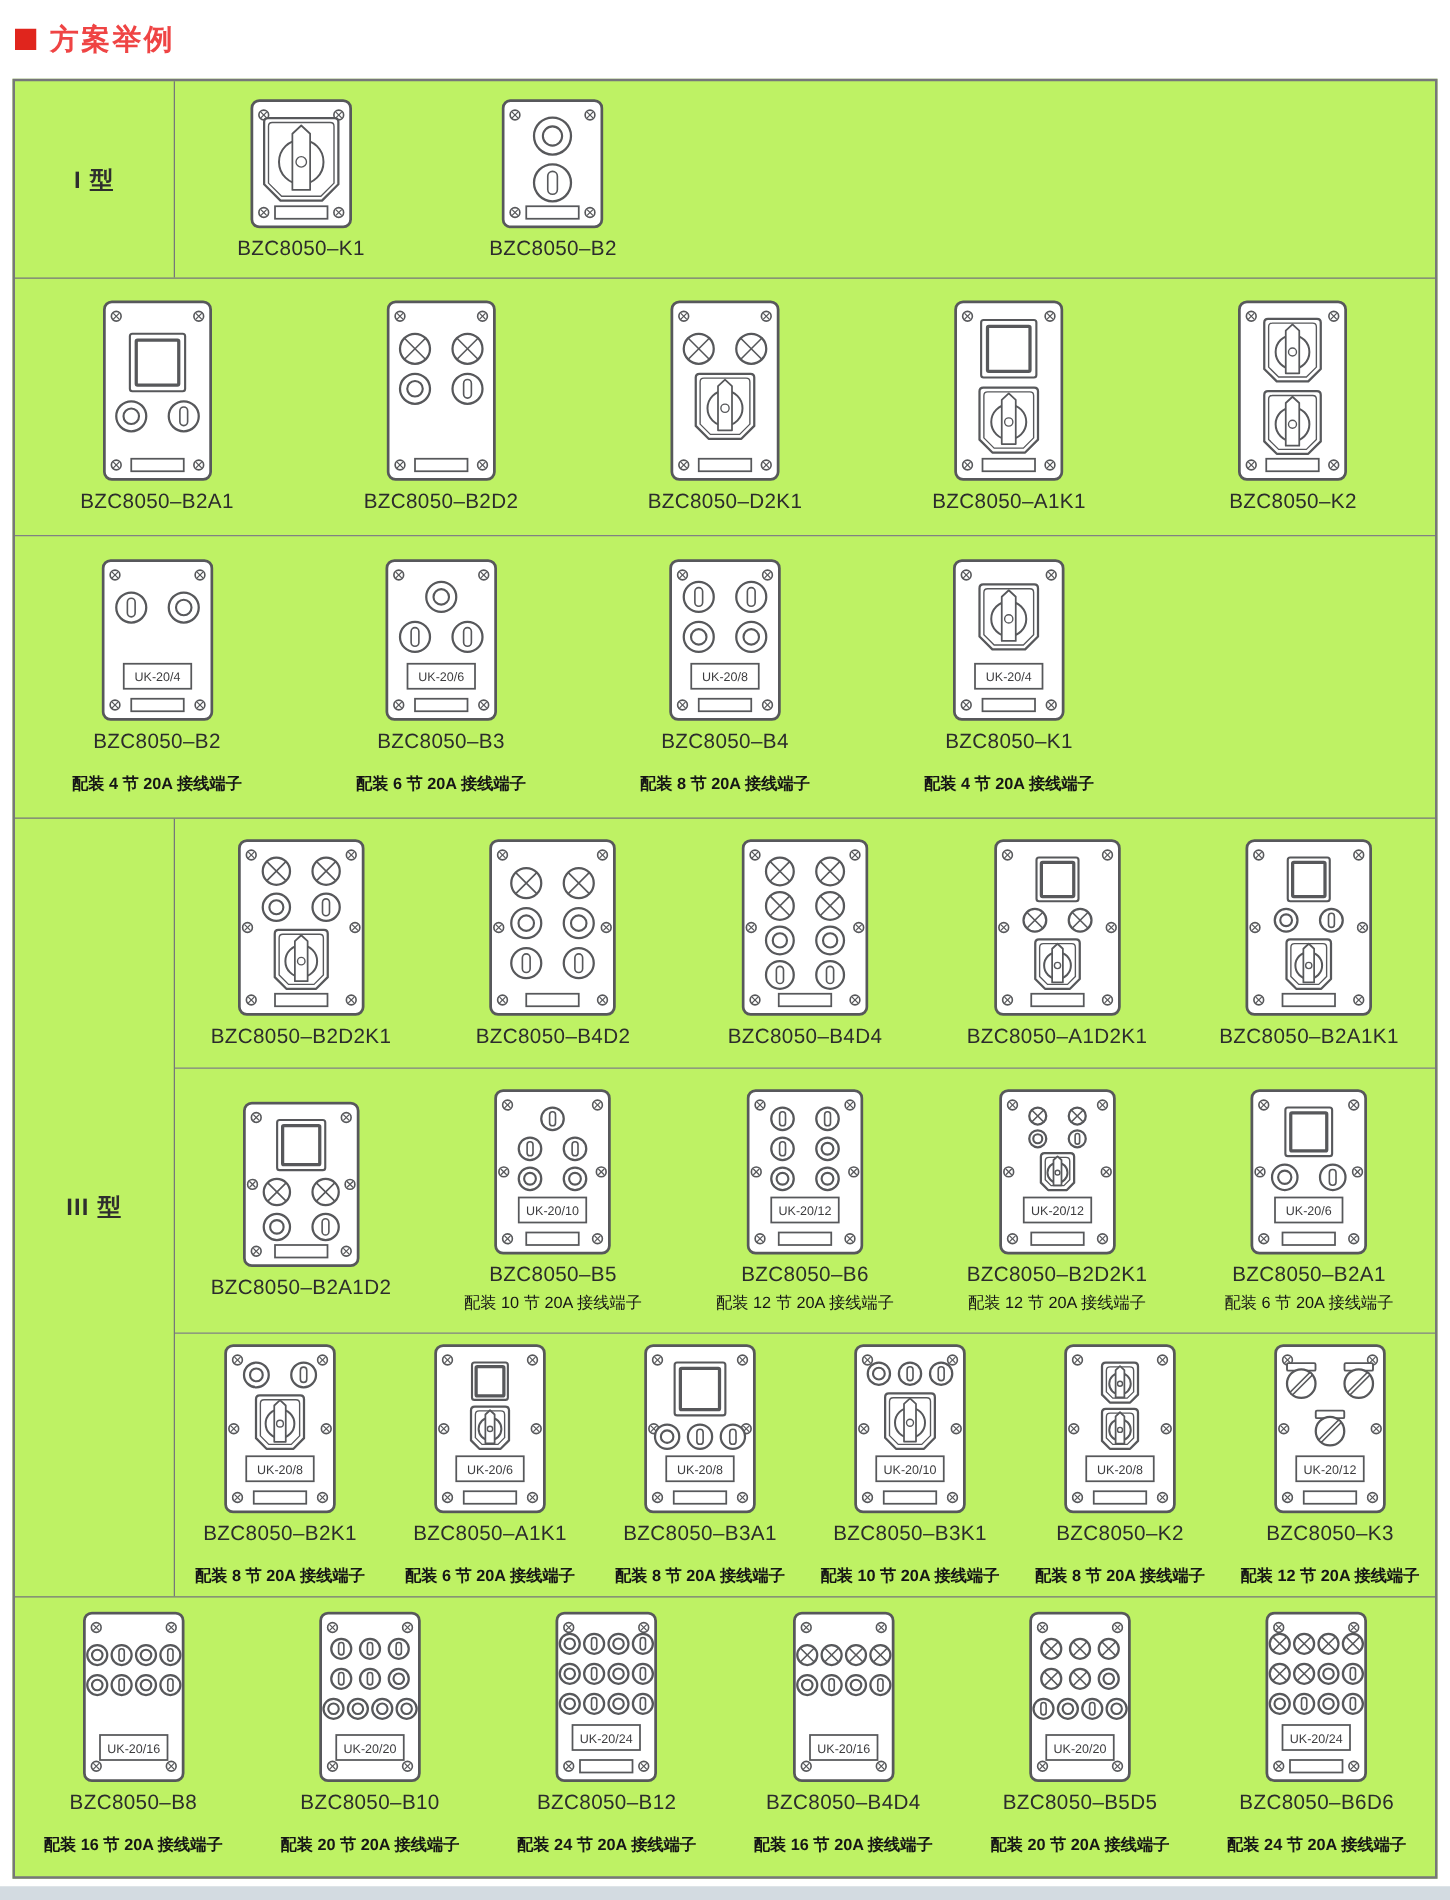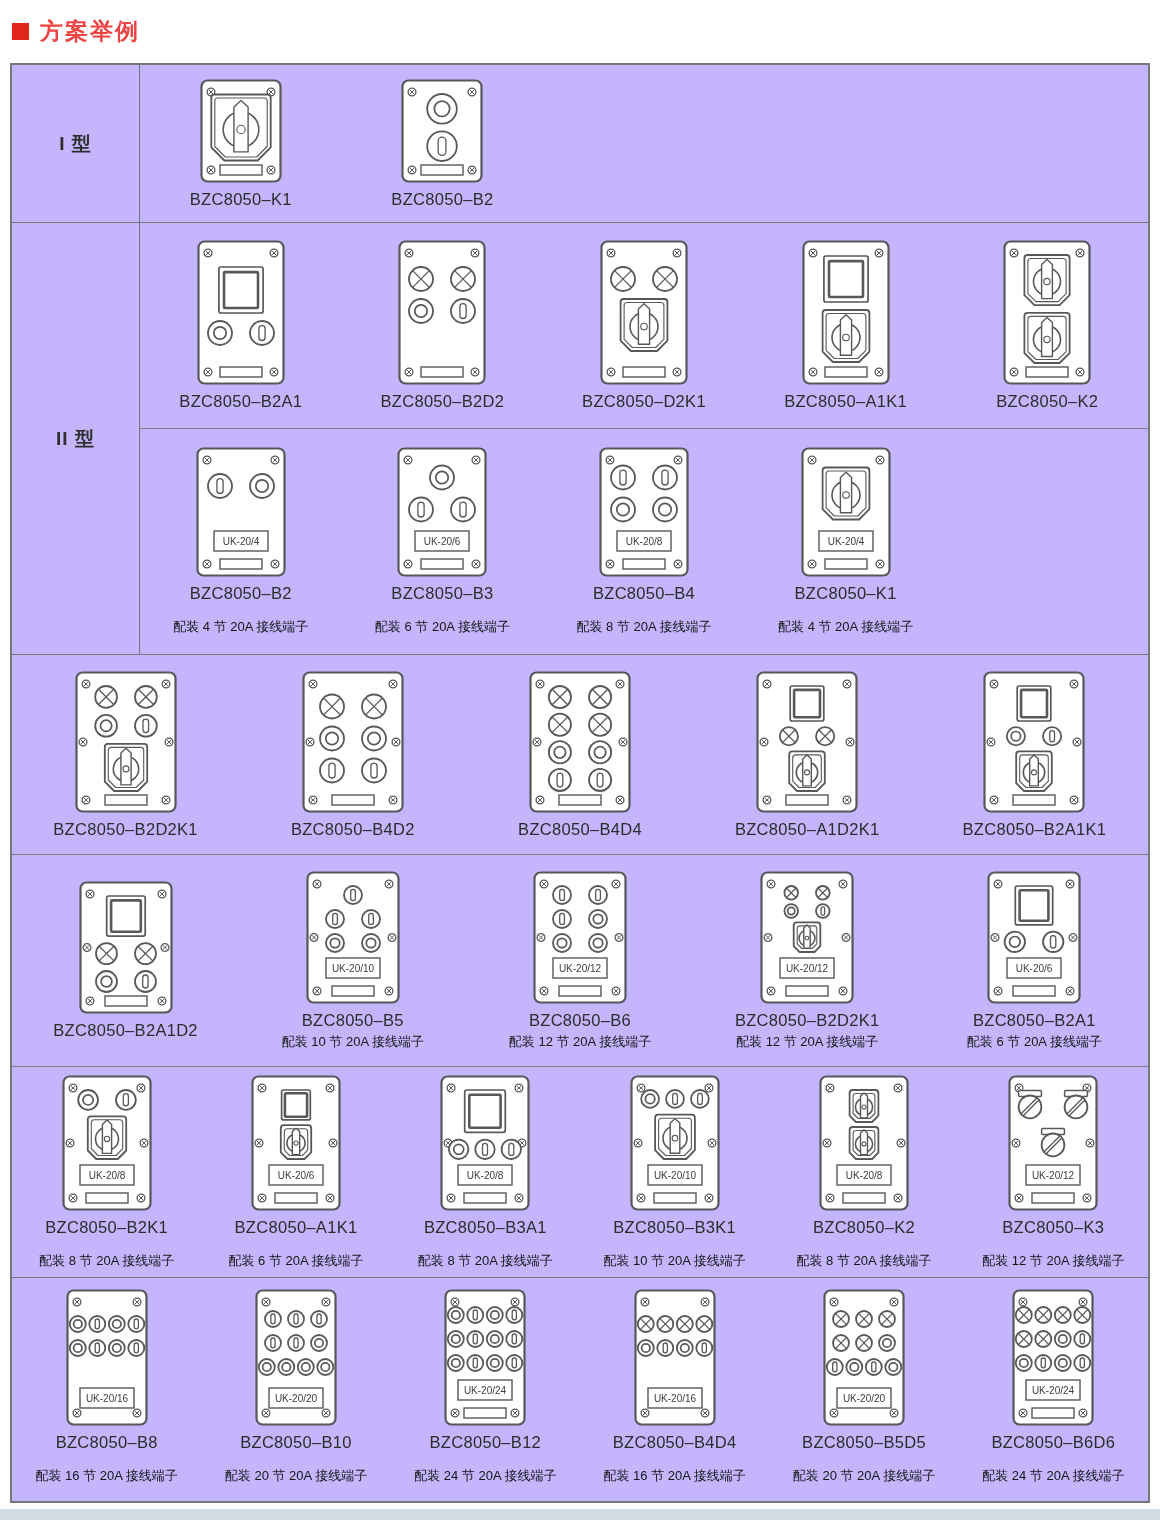--- a/index.html
+++ b/index.html
@@ -5,33 +5,33 @@
   html,body{margin:0;padding:0;}
   body{
     width:1160px;height:1520px;position:relative;overflow:hidden;background:#ffffff;
     font-family:"Liberation Sans","DejaVu Sans",sans-serif;color:#2b2b2b;
   }
   .titlebar{position:absolute;top:16px;left:12px;display:flex;align-items:center;gap:11px;}
   .tsq{width:17px;height:17px;background:#e0251d;flex:0 0 auto;}
   .page-title{font-size:23px;font-weight:bold;color:#ef4444;margin:0;letter-spacing:2px;}
   .scheme-table{
     position:absolute;left:10px;top:63px;width:1140px;height:1440px;
-    border:2px solid #76777a;box-sizing:border-box;display:flex;flex-direction:column;background:#c4b5fd;
+    border:2px solid #76777a;box-sizing:border-box;display:flex;flex-direction:column;background:#bef264;
   }
   .trow{display:flex;flex:0 0 auto;}
   .trow.bt{border-top:1.6px solid #76777a;}
   .type-cell{width:127px;flex:0 0 127px;border-right:1.6px solid #76777a;display:flex;align-items:center;justify-content:center;}
   .type-label{font-weight:bold;font-size:19px;color:#2e2e2e;letter-spacing:1px;white-space:nowrap;}
   .subrows{flex:1;display:flex;flex-direction:column;min-width:0;}
   .subrow{display:grid;box-sizing:border-box;align-items:stretch;}
   .subrow.bt{border-top:1.4px solid #808184;}
   .device{display:flex;flex-direction:column;align-items:center;justify-content:center;min-width:0;}
   .model{font-size:16.5px;color:#2c2c2c;margin-top:7px;letter-spacing:0.3px;white-space:nowrap;}
   .note{font-size:13px;color:#151515;margin-top:3px;white-space:nowrap;}
-  .note.bold{font-weight:normal;margin-top:15px;}
+  .note.bold{font-weight:bold;margin-top:15px;}
   .bottom-strip{position:absolute;left:0;bottom:0;width:1160px;height:11px;background:#d3dbe1;}
   svg{display:block;}
 </style>
 </head>
 <body>
 
 <header class="titlebar">
   <span class="tsq"></span>
   <h1 class="page-title">方案举例</h1>
 </header>
@@ -87,23 +87,20 @@
               <circle cx="41" cy="29.8" r="7.7" fill="#fff" stroke="#57585b" stroke-width="1.7"></circle>
               <circle cx="41" cy="67.2" r="14.8" fill="#fff" stroke="#57585b" stroke-width="1.8"></circle>
               <rect x="37.2" y="58.1" width="7.7" height="18.3" rx="3.8" fill="#fff" stroke="#57585b" stroke-width="1.3"></rect>
             </svg>
             <div class="model">BZC8050–B2</div>
           </div>
         </div>
       </div>
     </div>
     <div class="trow bt">
-      <div class="type-cell">
-        <span class="type-label">II 型</span>
-      </div>
       <div class="subrows">
         <div class="subrow" style="height: 205px; grid-template-columns: repeat(5, 1fr);">
           <div class="device">
             <svg width="88" height="145" viewBox="0 0 88 145">
               <rect x="1.5" y="1.5" width="85" height="142" rx="6" fill="#fff" stroke="#57585b" stroke-width="2.2"></rect>
               <circle cx="11" cy="13" r="3.9" fill="#fff" stroke="#57585b" stroke-width="1.3"></circle>
               <line x1="8.9" y1="10.9" x2="13.1" y2="15.1" stroke="#57585b" stroke-width="1" stroke-linecap="round"></line>
               <line x1="8.9" y1="15.1" x2="13.1" y2="10.9" stroke="#57585b" stroke-width="1" stroke-linecap="round"></line>
               <circle cx="77" cy="13" r="3.9" fill="#fff" stroke="#57585b" stroke-width="1.3"></circle>
               <line x1="74.9" y1="10.9" x2="79.1" y2="15.1" stroke="#57585b" stroke-width="1" stroke-linecap="round"></line>
@@ -348,20 +345,23 @@
               <path d="M 39.4 65.7 L 39.4 30.4 L 45 25.2 L 50.6 30.4 L 50.6 65.7 Z" fill="#fff" stroke="#57585b" stroke-width="1.4" stroke-linejoin="round"></path>
               <circle cx="45" cy="48.1" r="3.3" fill="#fff" stroke="#57585b" stroke-width="1.1"></circle>
             </svg>
             <div class="model">BZC8050–K1</div>
             <div class="note bold">配装 4 节 20A 接线端子</div>
           </div>
         </div>
       </div>
     </div>
     <div class="trow bt">
+      <div class="type-cell">
+        <span class="type-label">III 型</span>
+      </div>
       <div class="subrows">
         <div class="subrow" style="height: 199px; grid-template-columns: repeat(5, 1fr);">
           <div class="device">
             <svg width="102" height="142" viewBox="0 0 102 142">
               <rect x="1.5" y="1.5" width="99" height="139" rx="6" fill="#fff" stroke="#57585b" stroke-width="2.2"></rect>
               <circle cx="11" cy="13" r="3.9" fill="#fff" stroke="#57585b" stroke-width="1.3"></circle>
               <line x1="8.9" y1="10.9" x2="13.1" y2="15.1" stroke="#57585b" stroke-width="1" stroke-linecap="round"></line>
               <line x1="8.9" y1="15.1" x2="13.1" y2="10.9" stroke="#57585b" stroke-width="1" stroke-linecap="round"></line>
               <circle cx="91" cy="13" r="3.9" fill="#fff" stroke="#57585b" stroke-width="1.3"></circle>
               <line x1="88.9" y1="10.9" x2="93.1" y2="15.1" stroke="#57585b" stroke-width="1" stroke-linecap="round"></line>

